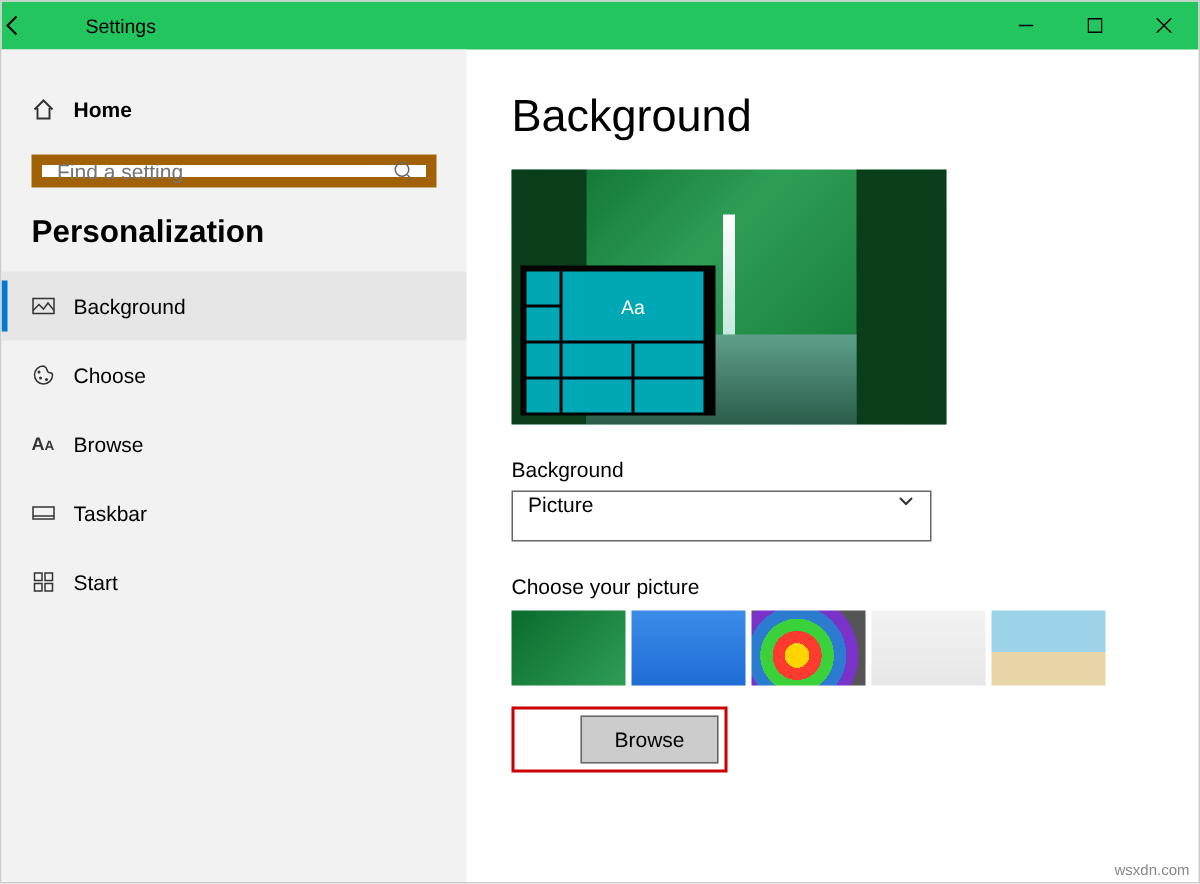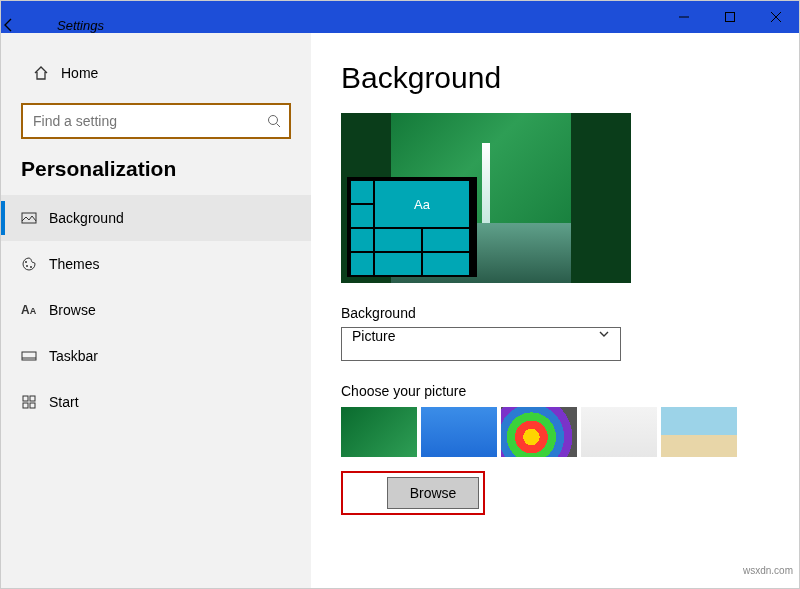--- a/index.html
+++ b/index.html
@@ -11,23 +11,22 @@
     background: #fff;
     width: 800px;
     height: 589px;
     overflow: hidden;
     position: relative;
     border: 1px solid #ccc;
   }
   .titlebar {
     height: 32px;
     display: flex;
-    align-items: flex-end;
-    background: #1d4ed8;
-    font-style: italic;
+    align-items: center;
+    background: #22c55e;
   }
   .titlebar .back {
     width: 48px;
     text-align: center;
     font-size: 16px;
     cursor: pointer;
   }
   .titlebar .title {
     flex: 1;
     padding-left: 8px;
@@ -52,35 +51,36 @@
   .sidebar {
     width: 310px;
     background: #f2f2f2;
     padding: 20px 0 0 0;
     position: relative;
   }
   .home-row {
     display: flex;
     align-items: center;
     height: 40px;
-    padding: 0 32px;
-    cursor: pointer;
+    padding: 0 20px;
+    cursor: pointer;
+    font-weight: bold;
   }
   .home-row .icon, .nav-item .icon {
     width: 28px;
     display: inline-flex;
     align-items: center;
     justify-content: flex-start;
     font-size: 16px;
     color: #333;
   }
   .search {
     margin: 10px 20px 12px 20px;
-    height: 36px;
-    border: 2px solid #a16207;
+    height: 22px;
+    border: 7px solid #a16207;
     background: #fff;
     display: flex;
     align-items: center;
     padding: 0 8px;
   }
   .search input {
     border: none;
     outline: none;
     flex: 1;
     font-size: 14px;
@@ -205,21 +205,21 @@
     display: flex;
     align-items: center;
     justify-content: center;
     cursor: pointer;
     font-size: 14px;
     margin-left: 40px;
   }
   .watermark {
     position: absolute;
     right: 6px;
-    bottom: 12px;
+    bottom: 2px;
     font-size: 10px;
     color: #888;
     margin-left: 20px;
   }
   svg { display: block; }
 </style>
 </head>
 <body>
 
 <div class="titlebar">
@@ -282,21 +282,21 @@
     </div>
     <div class="nav-item">
       <span class="icon">
         <svg width="16" height="16" viewBox="0 0 16 16">
             <path d="M8 2 A6 6 0 1 0 14 8 C14 6 12 7 11 6 C10 5 11 3 8 2 Z" stroke="#333" fill="none"></path>
             <circle cx="5" cy="6" r="1" fill="#333"></circle>
             <circle cx="6" cy="10" r="1" fill="#333"></circle>
             <circle cx="10" cy="11" r="1" fill="#333"></circle>
           </svg>
       </span>
-      <span>Themes</span>
+      <span>Choose</span>
     </div>
     <div class="nav-item">
       <span class="icon">
         <span style="font-size:12px;font-weight:600;color:#333">A<span style="font-size:9px">A</span></span>
       </span>
       <span>Browse</span>
     </div>
     <div class="nav-item">
       <span class="icon">
         <svg width="16" height="16" viewBox="0 0 16 16">

